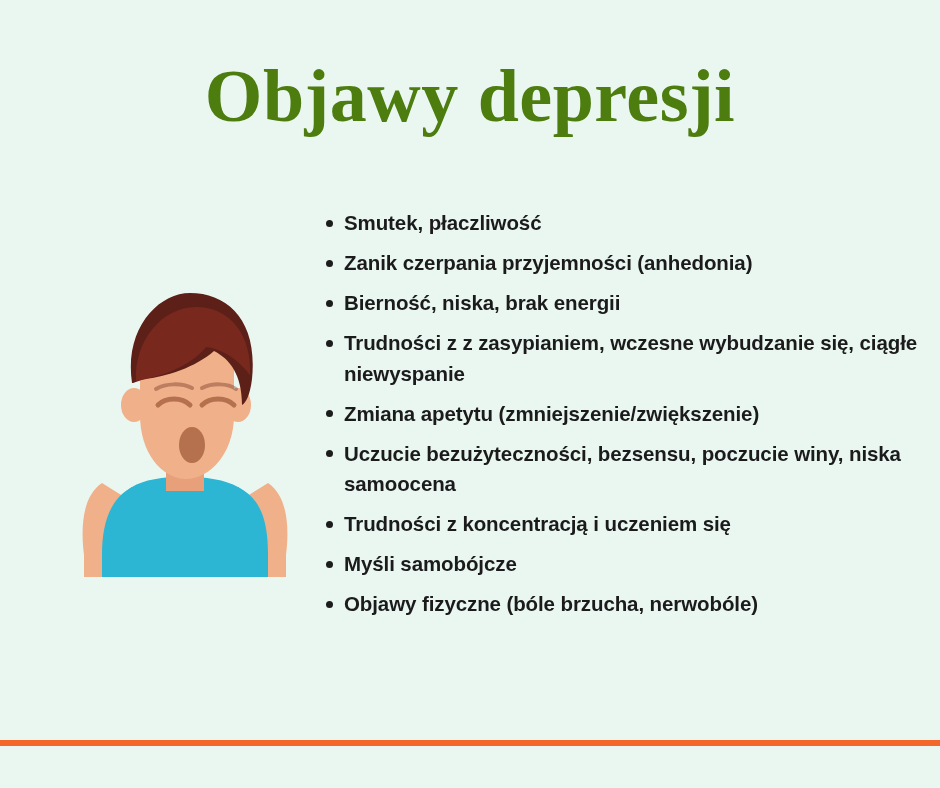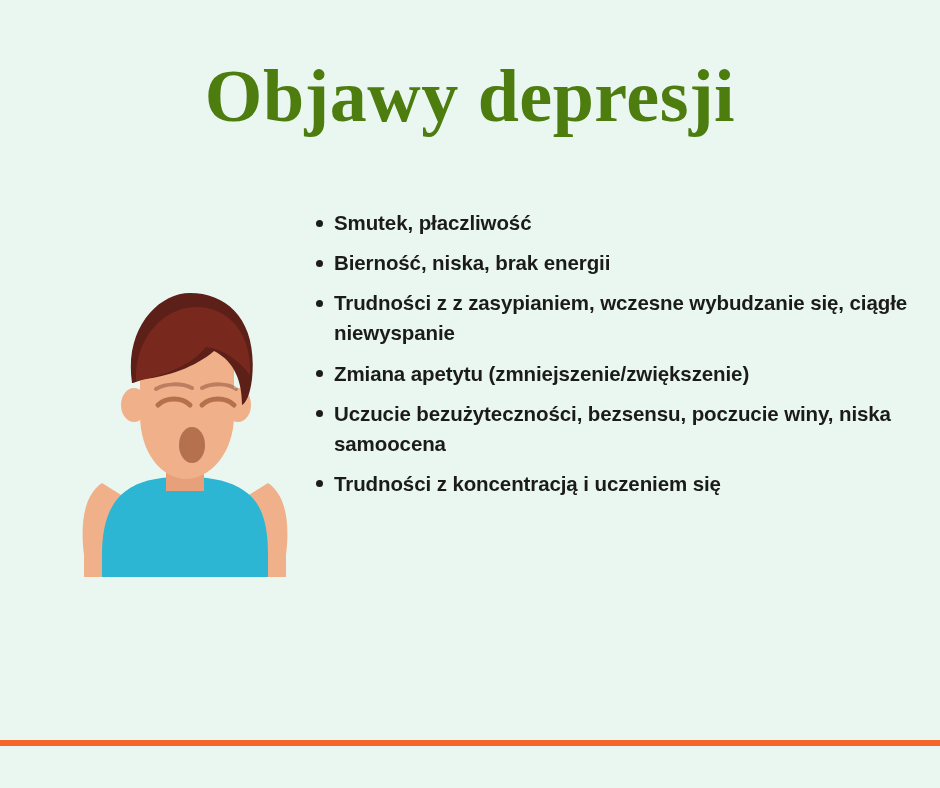--- a/index.html
+++ b/index.html
@@ -36,21 +36,21 @@
   }
   .illustration {
     position: absolute;
     left: 62px;
     top: 255px;
     width: 250px;
     height: 330px;
   }
   .symptoms {
     position: absolute;
-    left: 308px;
+    left: 318px;
     top: 208px;
     width: 600px;
   }
   .symptom-row {
     display: flex;
     align-items: flex-start;
     margin-bottom: 10px;
   }
   .bullet {
     flex: 0 0 auto;
@@ -138,20 +138,26 @@
     <div class="symptom-row">
       <div class="bullet">
           <span></span>
         </div>
       <div class="symptom-text">Smutek, płaczliwość</div>
     </div>
     <div class="symptom-row">
       <div class="bullet">
           <span></span>
         </div>
+      <div class="symptom-text">Zanik czerpania przyjemności (anhedonia)</div>
+    </div>
+    <div class="symptom-row">
+      <div class="bullet">
+          <span></span>
+        </div>
       <div class="symptom-text">Bierność, niska, brak energii</div>
     </div>
     <div class="symptom-row">
       <div class="bullet">
           <span></span>
         </div>
       <div class="symptom-text">Trudności z z zasypianiem, wczesne wybudzanie się, ciągłe niewyspanie</div>
     </div>
     <div class="symptom-row">
       <div class="bullet">
@@ -164,17 +170,29 @@
           <span></span>
         </div>
       <div class="symptom-text">Uczucie bezużyteczności, bezsensu, poczucie winy, niska samoocena</div>
     </div>
     <div class="symptom-row">
       <div class="bullet">
           <span></span>
         </div>
       <div class="symptom-text">Trudności z koncentracją i uczeniem się</div>
     </div>
+    <div class="symptom-row">
+      <div class="bullet">
+          <span></span>
+        </div>
+      <div class="symptom-text">Myśli samobójcze</div>
+    </div>
+    <div class="symptom-row">
+      <div class="bullet">
+          <span></span>
+        </div>
+      <div class="symptom-text">Objawy fizyczne (bóle brzucha, nerwobóle)</div>
+    </div>
   </div>
 
   <div class="footer-bar"></div>
   <div class="footer-space"></div>
 </div>
 
 </body></html>

